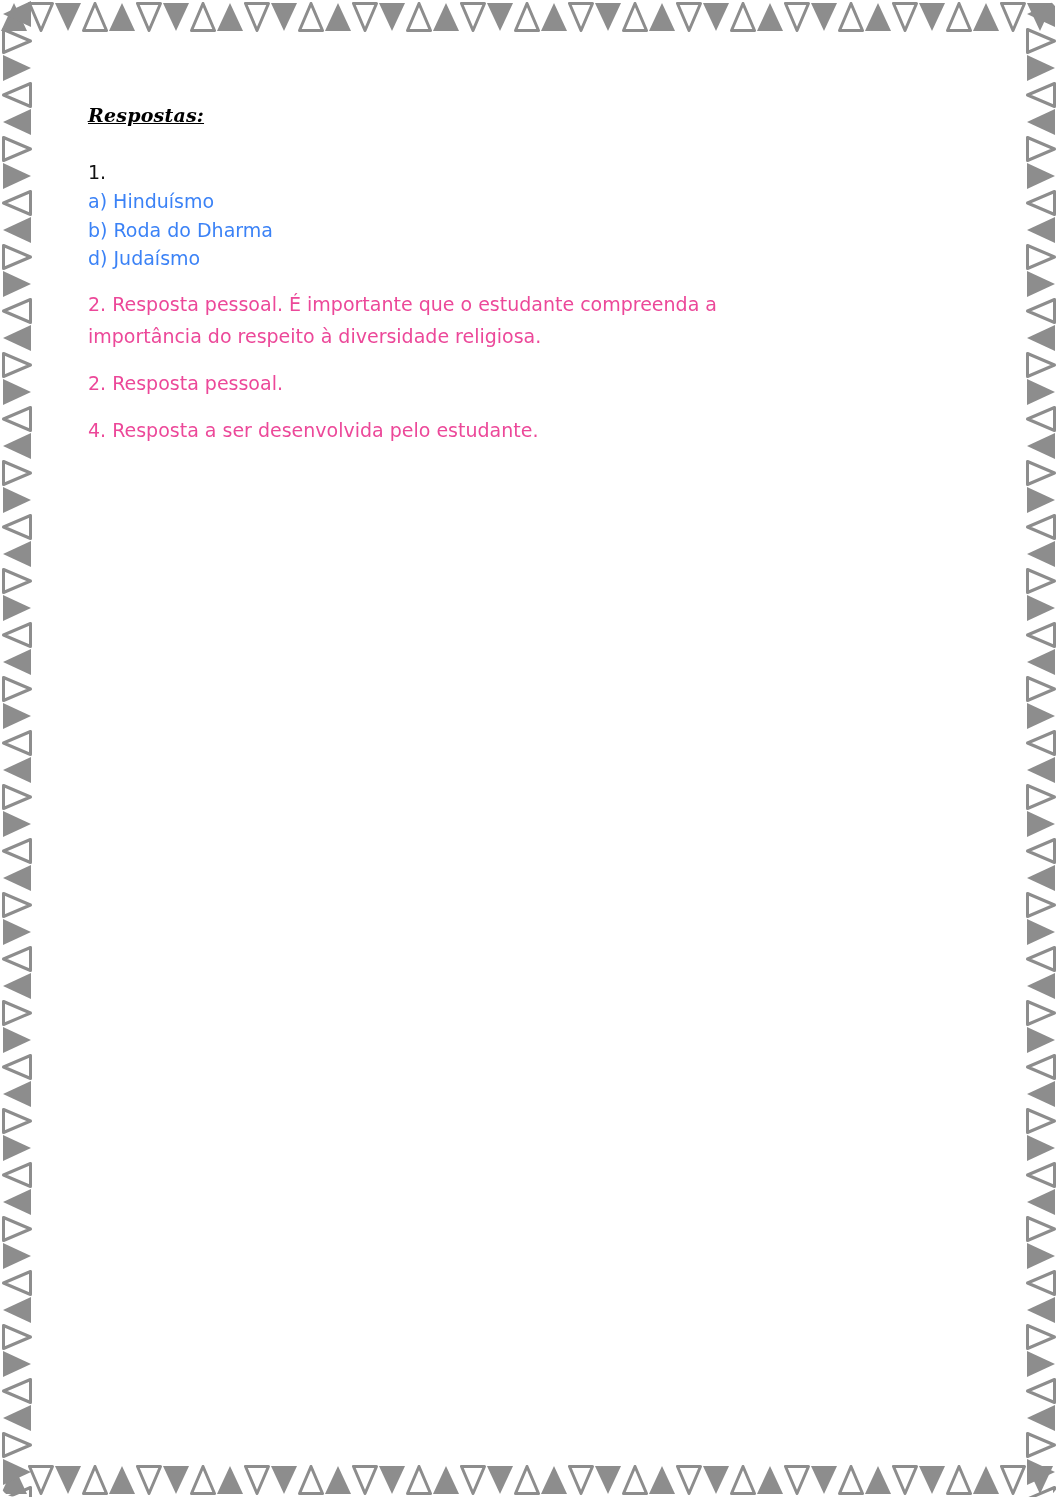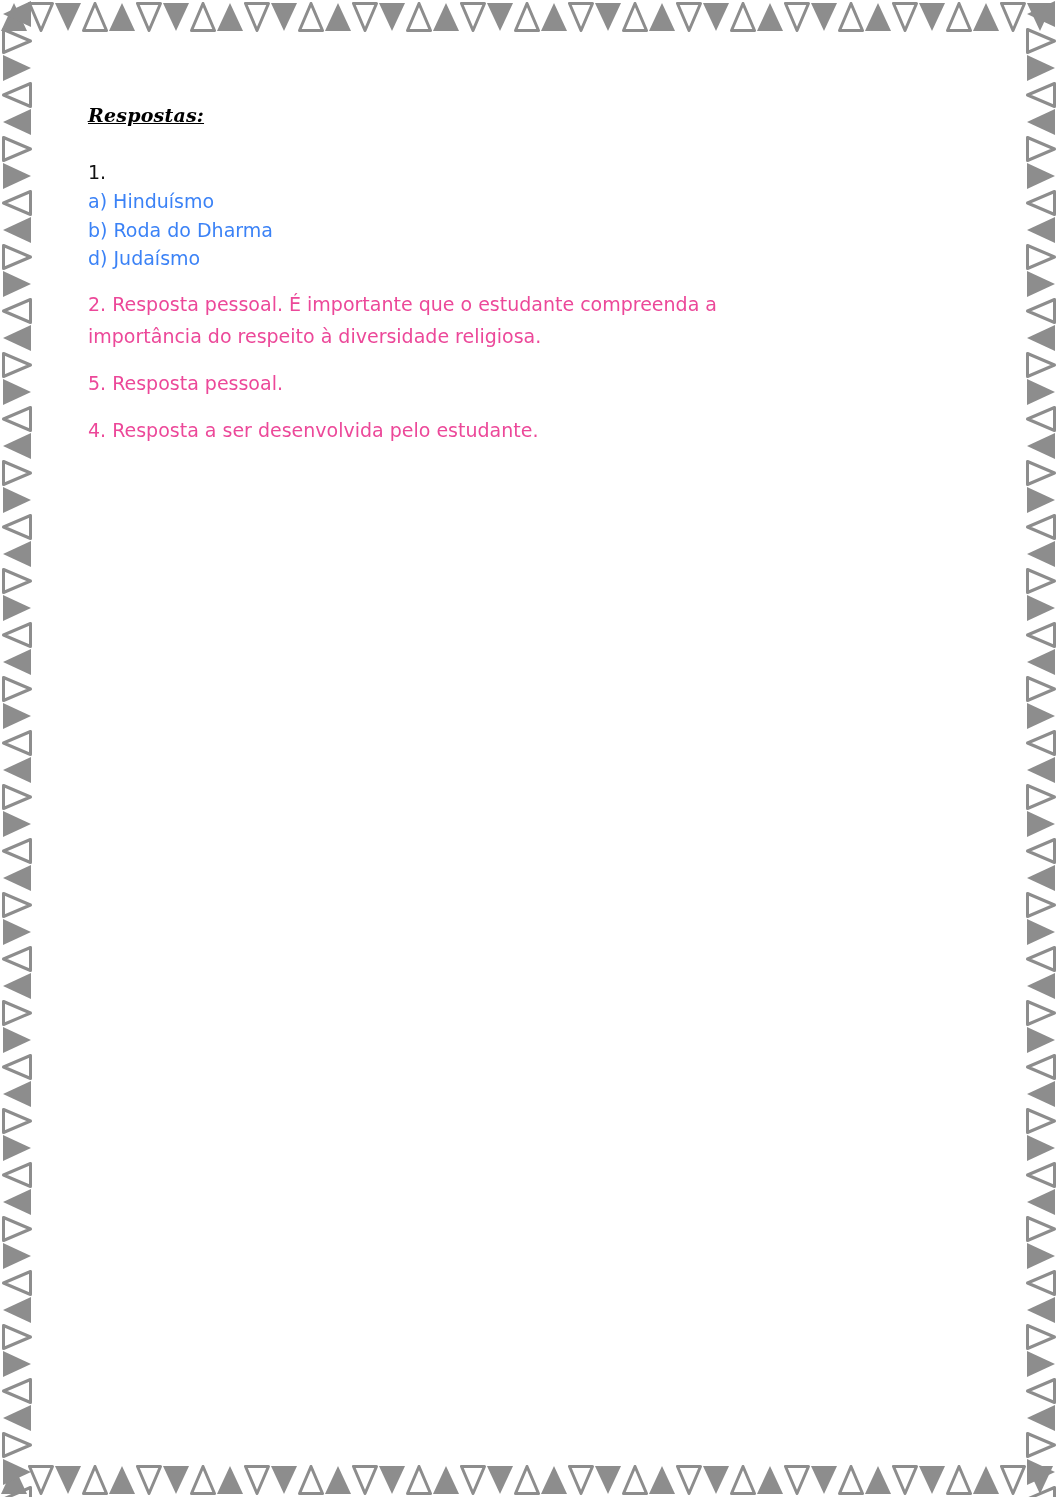--- a/index.html
+++ b/index.html
@@ -11,20 +11,21 @@
   body {
     font-family: "DejaVu Sans", sans-serif;
   }
   .page {
     position: relative;
     width: 1058px;
     height: 1497px;
     background: #ffffff;
     overflow: hidden;
     box-sizing: border-box;
+    border-radius: 15px;
   }
 
   
   .border-frame {
     position: absolute;
     inset: 0;
     pointer-events: none;
   }
   .border-strip {
     position: absolute;
@@ -716,17 +717,17 @@
 
   <div class="content">
     <div class="answers-title">Respostas:</div>
 
     <div class="q-num">1.</div>
     <div class="opt">a) Hinduísmo</div>
     <div class="opt">b) Roda do Dharma</div>
     <div class="opt">d) Judaísmo</div>
 
     <p class="para">2. Resposta pessoal. É importante que o estudante compreenda a importância do respeito à diversidade religiosa.</p>
-    <p class="para tight">5. Resposta pessoal.</p>
+    <p class="para tight">2. Resposta pessoal.</p>
     <p class="para tight">4. Resposta a ser desenvolvida pelo estudante.</p>
   </div>
 
 </div>
 
 </body></html>

